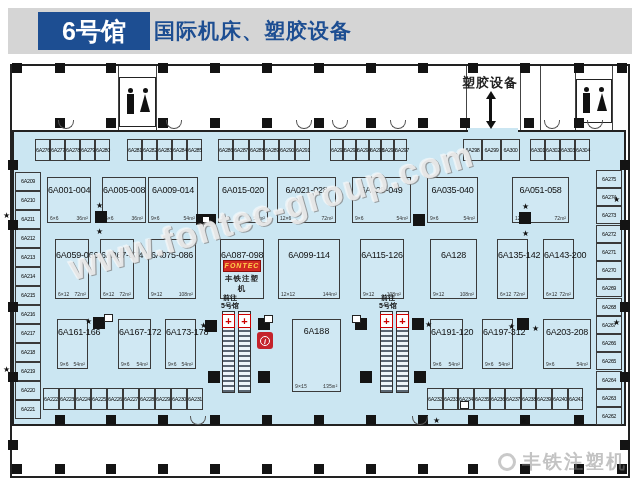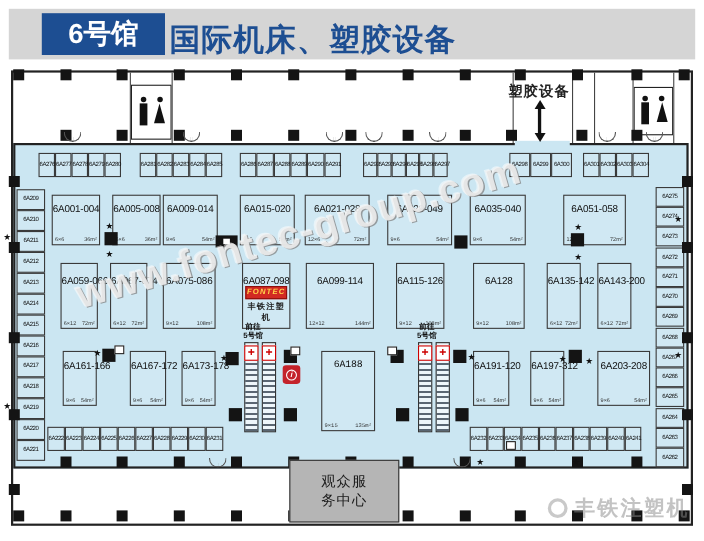--- a/index.html
+++ b/index.html
@@ -4,21 +4,21 @@
 <style>
   html,body{margin:0;padding:0;background:#fff;}
   *{box-sizing:border-box;}
   .stage{position:relative;width:640px;height:492px;background:#fff;overflow:hidden;
          font-family:"Liberation Sans","DejaVu Sans",sans-serif;color:#111;}
 
   
   .hdr{position:absolute;left:8px;top:8px;width:624px;height:46px;background:#d5d5d5;}
   .hall-badge{position:absolute;left:20px;top:4px;width:112px;height:38px;background:#1d4e92;
               color:#fff;font-size:25px;font-weight:bold;text-align:center;line-height:38px;margin-left:10px;}
-  .hdr-sub{position:absolute;left:146px;top:9px;font-size:28px;font-weight:bold;color:#1d4e92;letter-spacing:1px;}
+  .hdr-sub{position:absolute;left:146px;top:9px;font-size:21px;font-weight:bold;color:#1d4e92;letter-spacing:1px;}
 
   
   .plan-outer{position:absolute;left:10px;top:64px;width:620px;height:414px;border:2px solid #222;background:#fff;}
   .floor{position:absolute;left:12px;top:130px;width:614px;height:296px;background:#cbe6f2;border:2px solid #222;}
   .gapmask{position:absolute;left:468px;top:128px;width:50px;height:6px;background:#cbe6f2;}
   .wall{position:absolute;background:#444;}
 
   
   .booth{position:absolute;border:1px solid #3a3a3a;background:rgba(255,255,255,0.10);}
   .b-id{text-align:center;font-size:9px;letter-spacing:-0.2px;margin-top:7px;white-space:nowrap;}
@@ -685,23 +685,20 @@
       <div class="ic ic-esc" style="left: 222px; top: 311px;"></div>
       <div class="ic ic-esc" style="left: 238px; top: 311px;"></div>
       <div class="ic ic-esc" style="left: 380px; top: 311px;"></div>
       <div class="ic ic-esc" style="left: 396px; top: 311px;"></div>
       <div class="ic ic-aid" style="left: 222px; top: 314px;"></div>
       <div class="ic ic-aid" style="left: 238px; top: 314px;"></div>
       <div class="ic ic-aid" style="left: 380px; top: 314px;"></div>
       <div class="ic ic-aid" style="left: 396px; top: 314px;"></div>
     </div>
 
-  <div class="svc">
-    <span>观众服务中心</span>
-  </div>
 
   <div class="wm">www.fontec-group.com</div>
 
   <div class="brand">
     <div class="brand-ring"></div>
     <span>丰铁注塑机</span>
   </div>
 
 </div>
 

